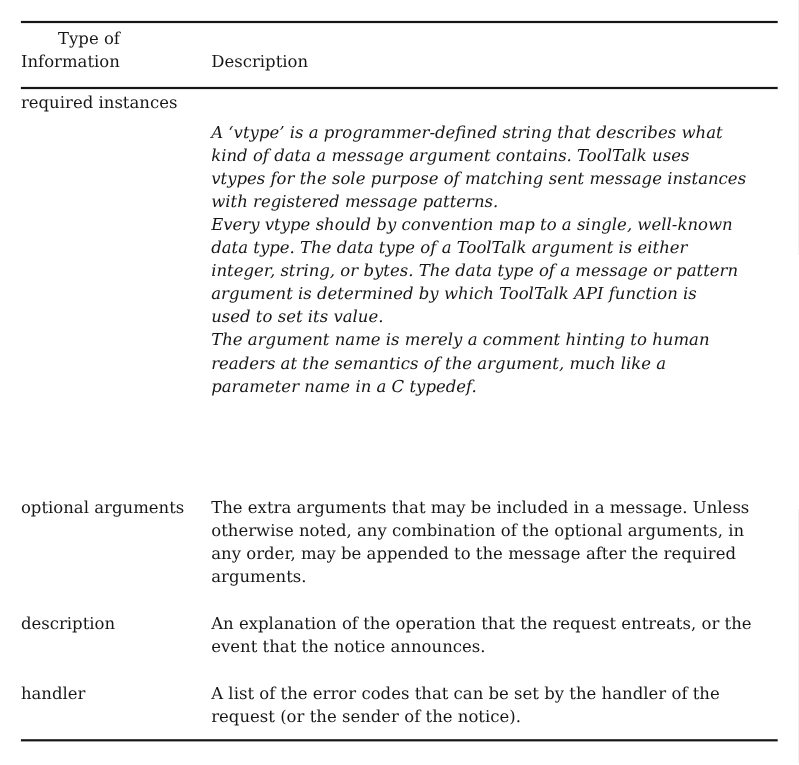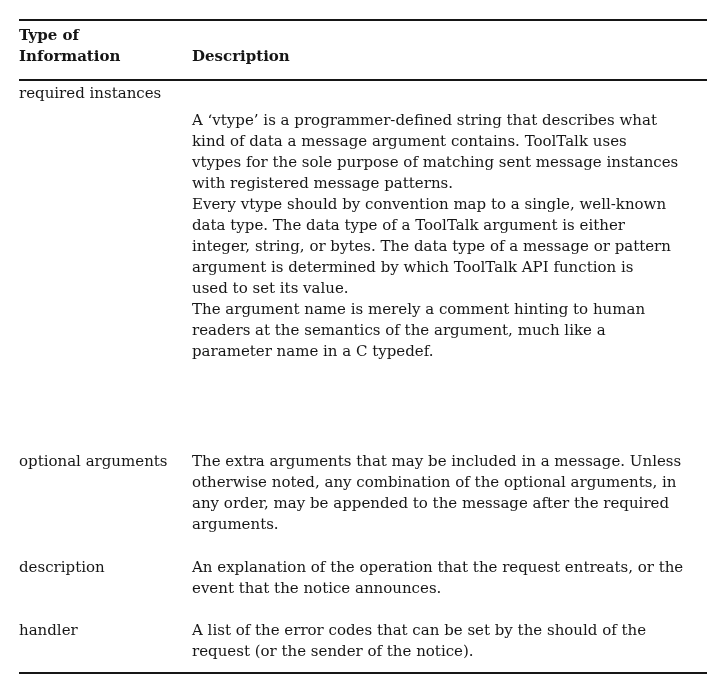--- a/index.html
+++ b/index.html
@@ -23,43 +23,44 @@
     left:19px;
     width:688px;
     height:2px;
     background:var(--ink);
   }
   .rule-top{top:19px;}
   .rule-mid{top:79px;}
   .rule-bottom{top:672px;}
   .hdr{
     position:absolute;
-    font-weight:bold;
+    font-weight:normal;
     white-space:pre;
+    text-align:right;
   }
   .col-term{left:19px;}
   .col-desc{left:192px;}
   .row{
     position:absolute;
     left:0;
     width:726px;
   }
   .term{
     position:absolute;
     left:19px;
     top:0;
     white-space:pre;
   }
   .desc{
     position:absolute;
     left:192px;
     top:0;
   }
   .block{white-space:pre;}
-  .block.gap{margin-top:27px;}
+  .block.gap{margin-top:27px;font-style:italic;}
 </style>
 </head>
 <body>
 
 <div class="page">
 
   <div class="rule rule-top"></div>
 
   <div class="hdr col-term" style="top:25px">Type of
 Information</div>
@@ -100,20 +101,20 @@
     <div class="term">description</div>
     <div class="desc">
       <div class="block">An explanation of the operation that the request entreats, or the
 event that the notice announces.</div>
     </div>
   </div>
 
   <div class="row" style="top:620px">
     <div class="term">handler</div>
     <div class="desc">
-      <div class="block">A list of the error codes that can be set by the should of the
+      <div class="block">A list of the error codes that can be set by the handler of the
 request (or the sender of the notice).</div>
     </div>
   </div>
 
   <div class="rule rule-bottom"></div>
 
 </div>
 
 </body></html>

